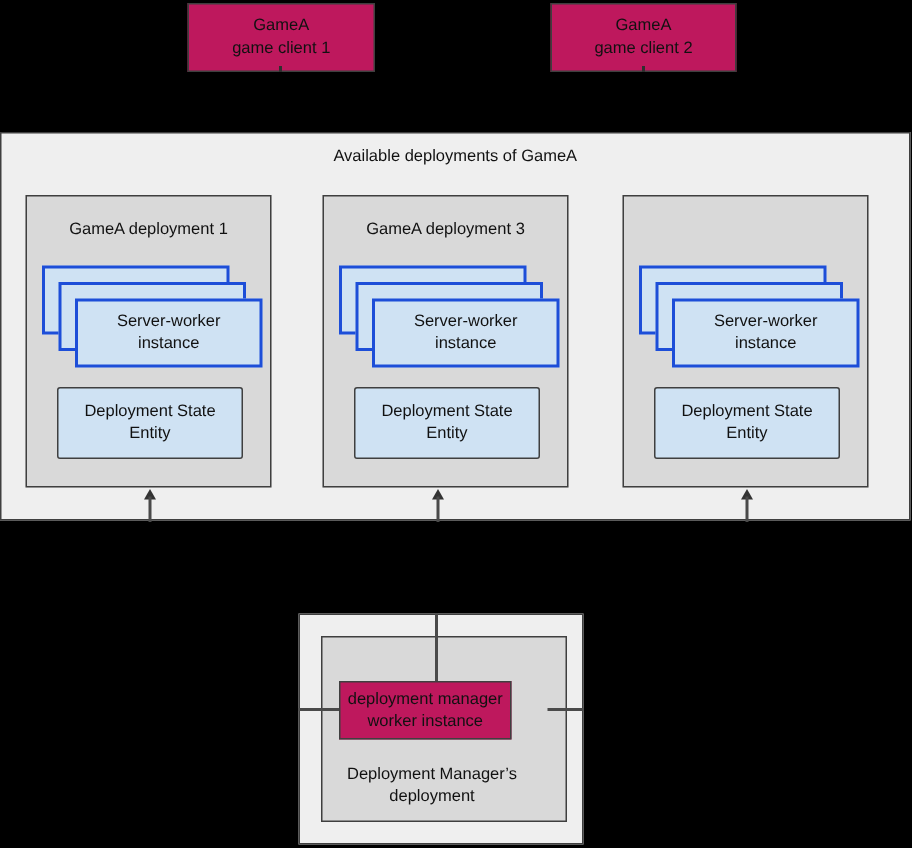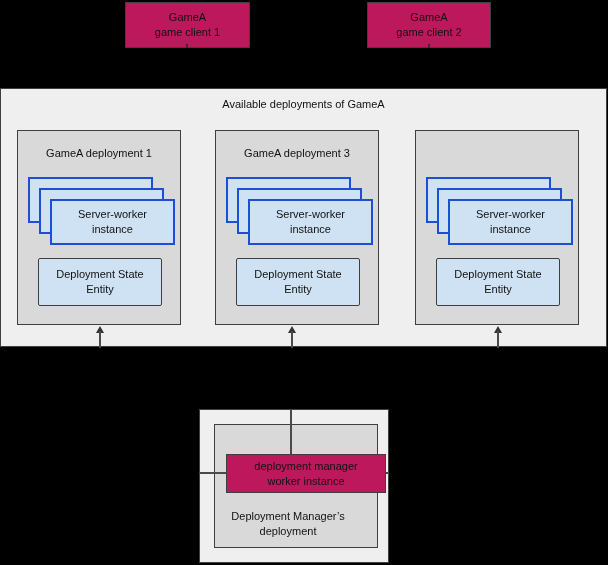--- a/index.html
+++ b/index.html
@@ -44,21 +44,21 @@
   .arr1{left:95px;} .arr2{left:287px;} .arr3{left:493px;}
 
   
   .mgr-outer{left:199px;top:409px;width:190px;height:154px;}
   .mgr-inner{left:214px;top:424px;width:164px;height:124px;}
   .mgr-label{position:absolute;left:0;right:16px;top:84px;text-align:center;}
   .vline{position:absolute;left:290px;top:409px;width:2px;height:46px;background:#4a4a4a;}
   .hline{position:absolute;top:472px;height:2px;background:#4a4a4a;}
   .hl-left{left:199px;width:28px;}
   .hl-right{left:365px;width:24px;}
-  .mgr-blue{left:226px;top:454px;width:160px;height:39px;}
+  .mgr-blue{left:226px;top:454px;width:115px;height:39px;}
 </style>
 </head>
 <body>
 
 <div class="stage">
 
   <div class="box blue center client1">
     <span class="pre">GameA
 game client 1</span>
   </div>

